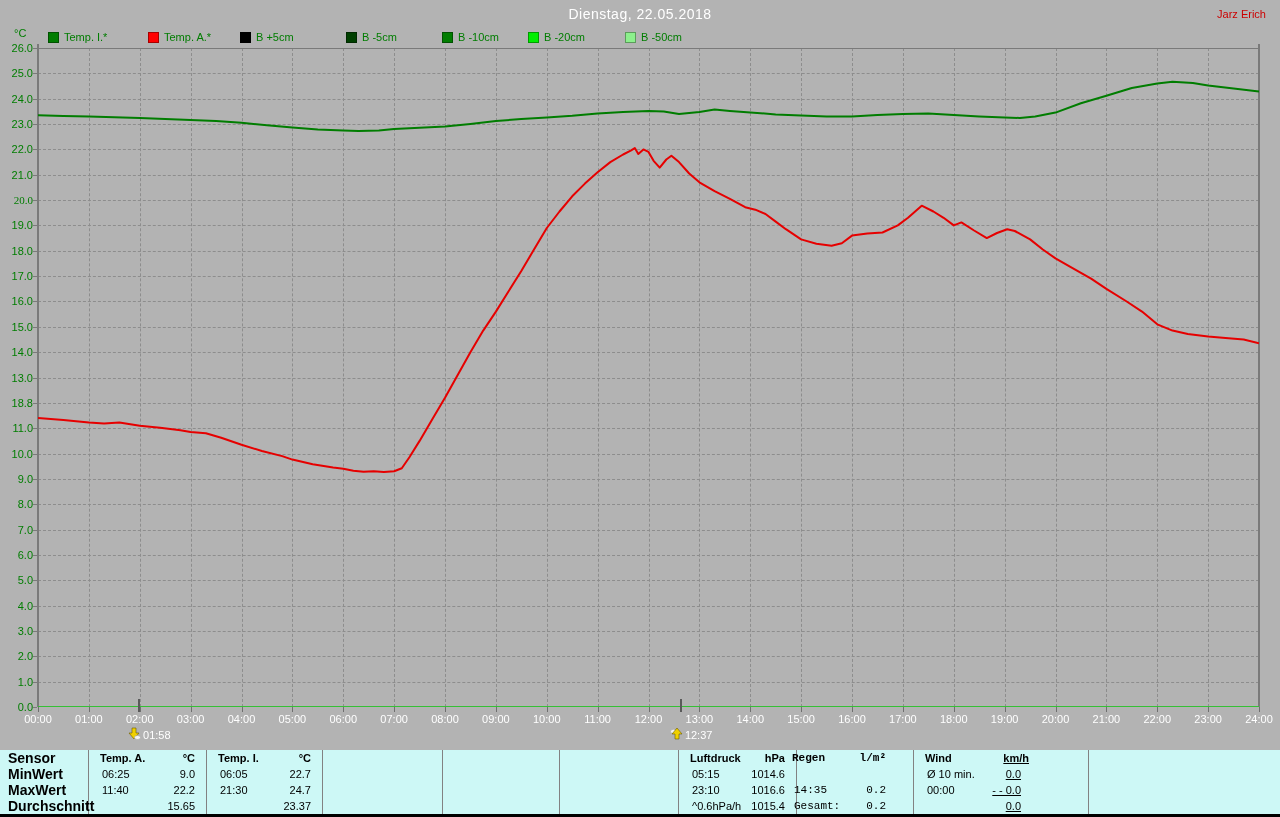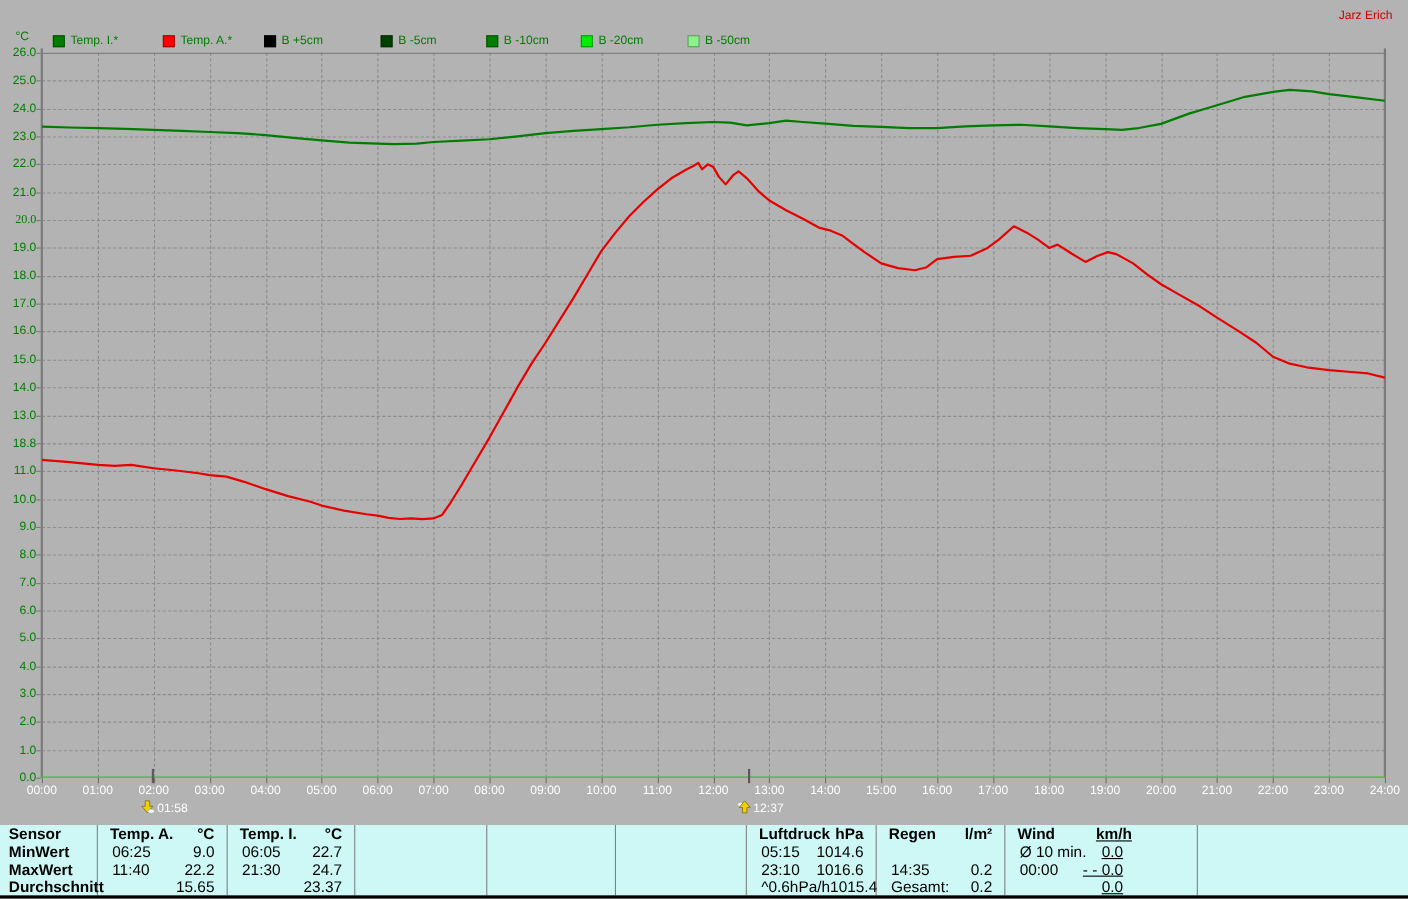--- a/index.html
+++ b/index.html
@@ -25,30 +25,31 @@
   .mtick{position:absolute;top:699px;height:13px;width:2px;background:#5a5a5a;}
   .marker{position:absolute;top:727px;display:flex;align-items:center;gap:2px;
           color:#ffffff;font-size:11px;white-space:nowrap;}
   svg.curves{position:absolute;left:38px;top:48px;}
   .datatable{position:absolute;left:0;top:750px;width:1280px;height:64px;background:#cdf8f6;}
   .tdiv{position:absolute;top:750px;height:64px;width:1px;background:#828282;}
   .rowlabels{position:absolute;left:8px;top:750px;}
   .rowlabels div{height:16px;line-height:16px;font-size:14px;font-weight:bold;color:#000;}
   .tsec{position:absolute;top:750px;height:64px;}
   .trow{height:16px;line-height:16px;display:flex;justify-content:space-between;
-        font-size:14px;color:#000;}
+        font-size:11px;color:#000;}
   .trow .l{padding-left:13px;} .trow .r{padding-right:10px;text-align:right;}
   .trow.hdr .l{padding-left:11px;font-weight:bold;} .trow.hdr .r{font-weight:bold;}
   .tsec.wind .trow .r{padding-right:66px;text-decoration:underline;} .tsec.wind .trow.hdr .r{padding-right:58px;}
   .bottombar{position:absolute;left:0;top:814px;width:1280px;height:3px;background:#000;}
 </style>
 </head>
 <body>
 
 <div class="app">
+  <div class="title">Dienstag, 22.05.2018</div>
   <div class="user">Jarz Erich</div>
   <div class="yunit">°C</div>
 
   <div id="legend">
       <div class="legend-item" style="left: 48px;">
         <span class="sq" style="background: rgb(0, 125, 0);"></span>
         <span>Temp. I.*</span>
       </div>
       <div class="legend-item" style="left: 148px;">
         <span class="sq" style="background: rgb(255, 0, 0);"></span>
@@ -380,21 +381,21 @@
         </div>
         <div class="trow">
           <span class="l">23:10</span>
           <span class="r">1016.6</span>
         </div>
         <div class="trow">
           <span class="l">^0.6hPa/h</span>
           <span class="r">1015.4</span>
         </div>
       </div>
-      <div class="tsec" style="left: 797px; width: 115px;">
+      <div class="tsec" style="left: 781px; width: 115px; font-family: Liberation Mono, monospace;">
         <div class="trow hdr">
           <span class="l">Regen</span>
           <span class="r">l/m²</span>
         </div>
         <div class="trow">
           <span class="l"></span>
           <span class="r"></span>
         </div>
         <div class="trow">
           <span class="l">14:35</span>

